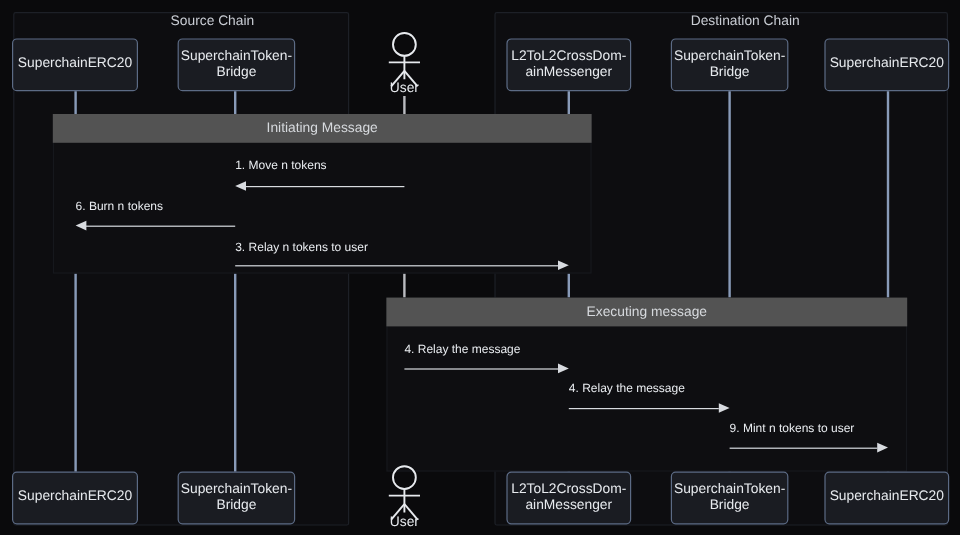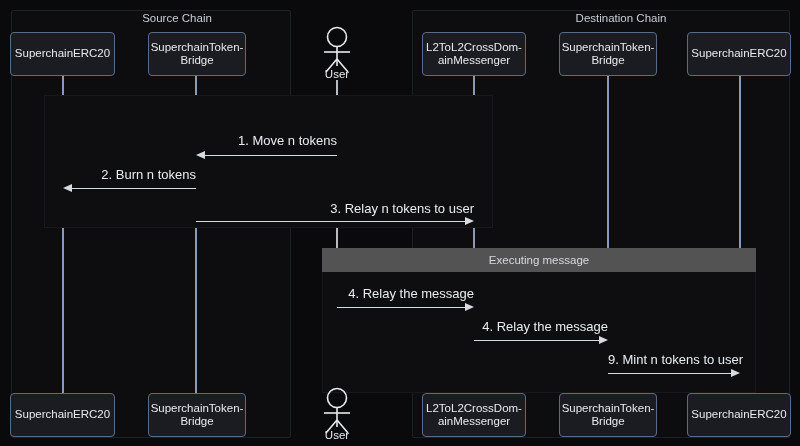--- a/index.html
+++ b/index.html
@@ -95,23 +95,23 @@
     width: 0;
     height: 0;
     border-top: 4.5px solid transparent;
     border-bottom: 4.5px solid transparent;
   }
   .msg-head.right { border-left: 9px solid #d8dbe0; }
   .msg-head.left  { border-right: 9px solid #d8dbe0; }
   .msg-label {
     position: absolute;
     color: #e9ecf0;
-    font-size: 13px;
+    font-size: 10px;
     white-space: nowrap;
-    text-align: right;
+    text-align: left;
   }
 </style>
 </head>
 <body>
 
 <div id="canvas">
 
   <div class="group-box" style="left:11px; top:10px; width:280px; height:428px;"></div>
   <div class="group-box" style="left:412px; top:10px; width:378px; height:428px;"></div>
 
@@ -155,30 +155,33 @@
 
   <div class="participant" style="left:559px; top:32px; width:98px; height:44px;">
     <span style="white-space:pre-line;">SuperchainToken-
 Bridge</span>
   </div>
 
   <div class="participant" style="left:687px; top:32px; width:104px; height:44px;">
     <span>SuperchainERC20</span>
   </div>
 
+  <div class="band" style="left:44px; top:95px; width:449px; height:24px;">
+    <span>Initiating Message</span>
+  </div>
 
   <div class="band" style="left:322px; top:248px; width:434px; height:24px;">
     <span>Executing message</span>
   </div>
 
   <div class="msg-label" style="left:196px; top:133px; width:141px;">1. Move n tokens</div>
   <div class="msg-line" style="left:201px; top:155px; width:136px;"></div>
   <div class="msg-head left" style="left:196px; top:151px;"></div>
 
-  <div class="msg-label" style="left:63px; top:167px; width:133px;">2. Burn n tokens</div>
+  <div class="msg-label" style="left:63px; top:167px; width:133px;">6. Burn n tokens</div>
   <div class="msg-line" style="left:68px; top:188px; width:128px;"></div>
   <div class="msg-head left" style="left:63px; top:184px;"></div>
 
   <div class="msg-label" style="left:196px; top:201px; width:278px;">3. Relay n tokens to user</div>
   <div class="msg-line" style="left:196px; top:221px; width:269px;"></div>
   <div class="msg-head right" style="left:465px; top:217px;"></div>
 
   <div class="msg-label" style="left:337px; top:286px; width:137px;">4. Relay the message</div>
   <div class="msg-line" style="left:337px; top:307px; width:128px;"></div>
   <div class="msg-head right" style="left:465px; top:303px;"></div>

